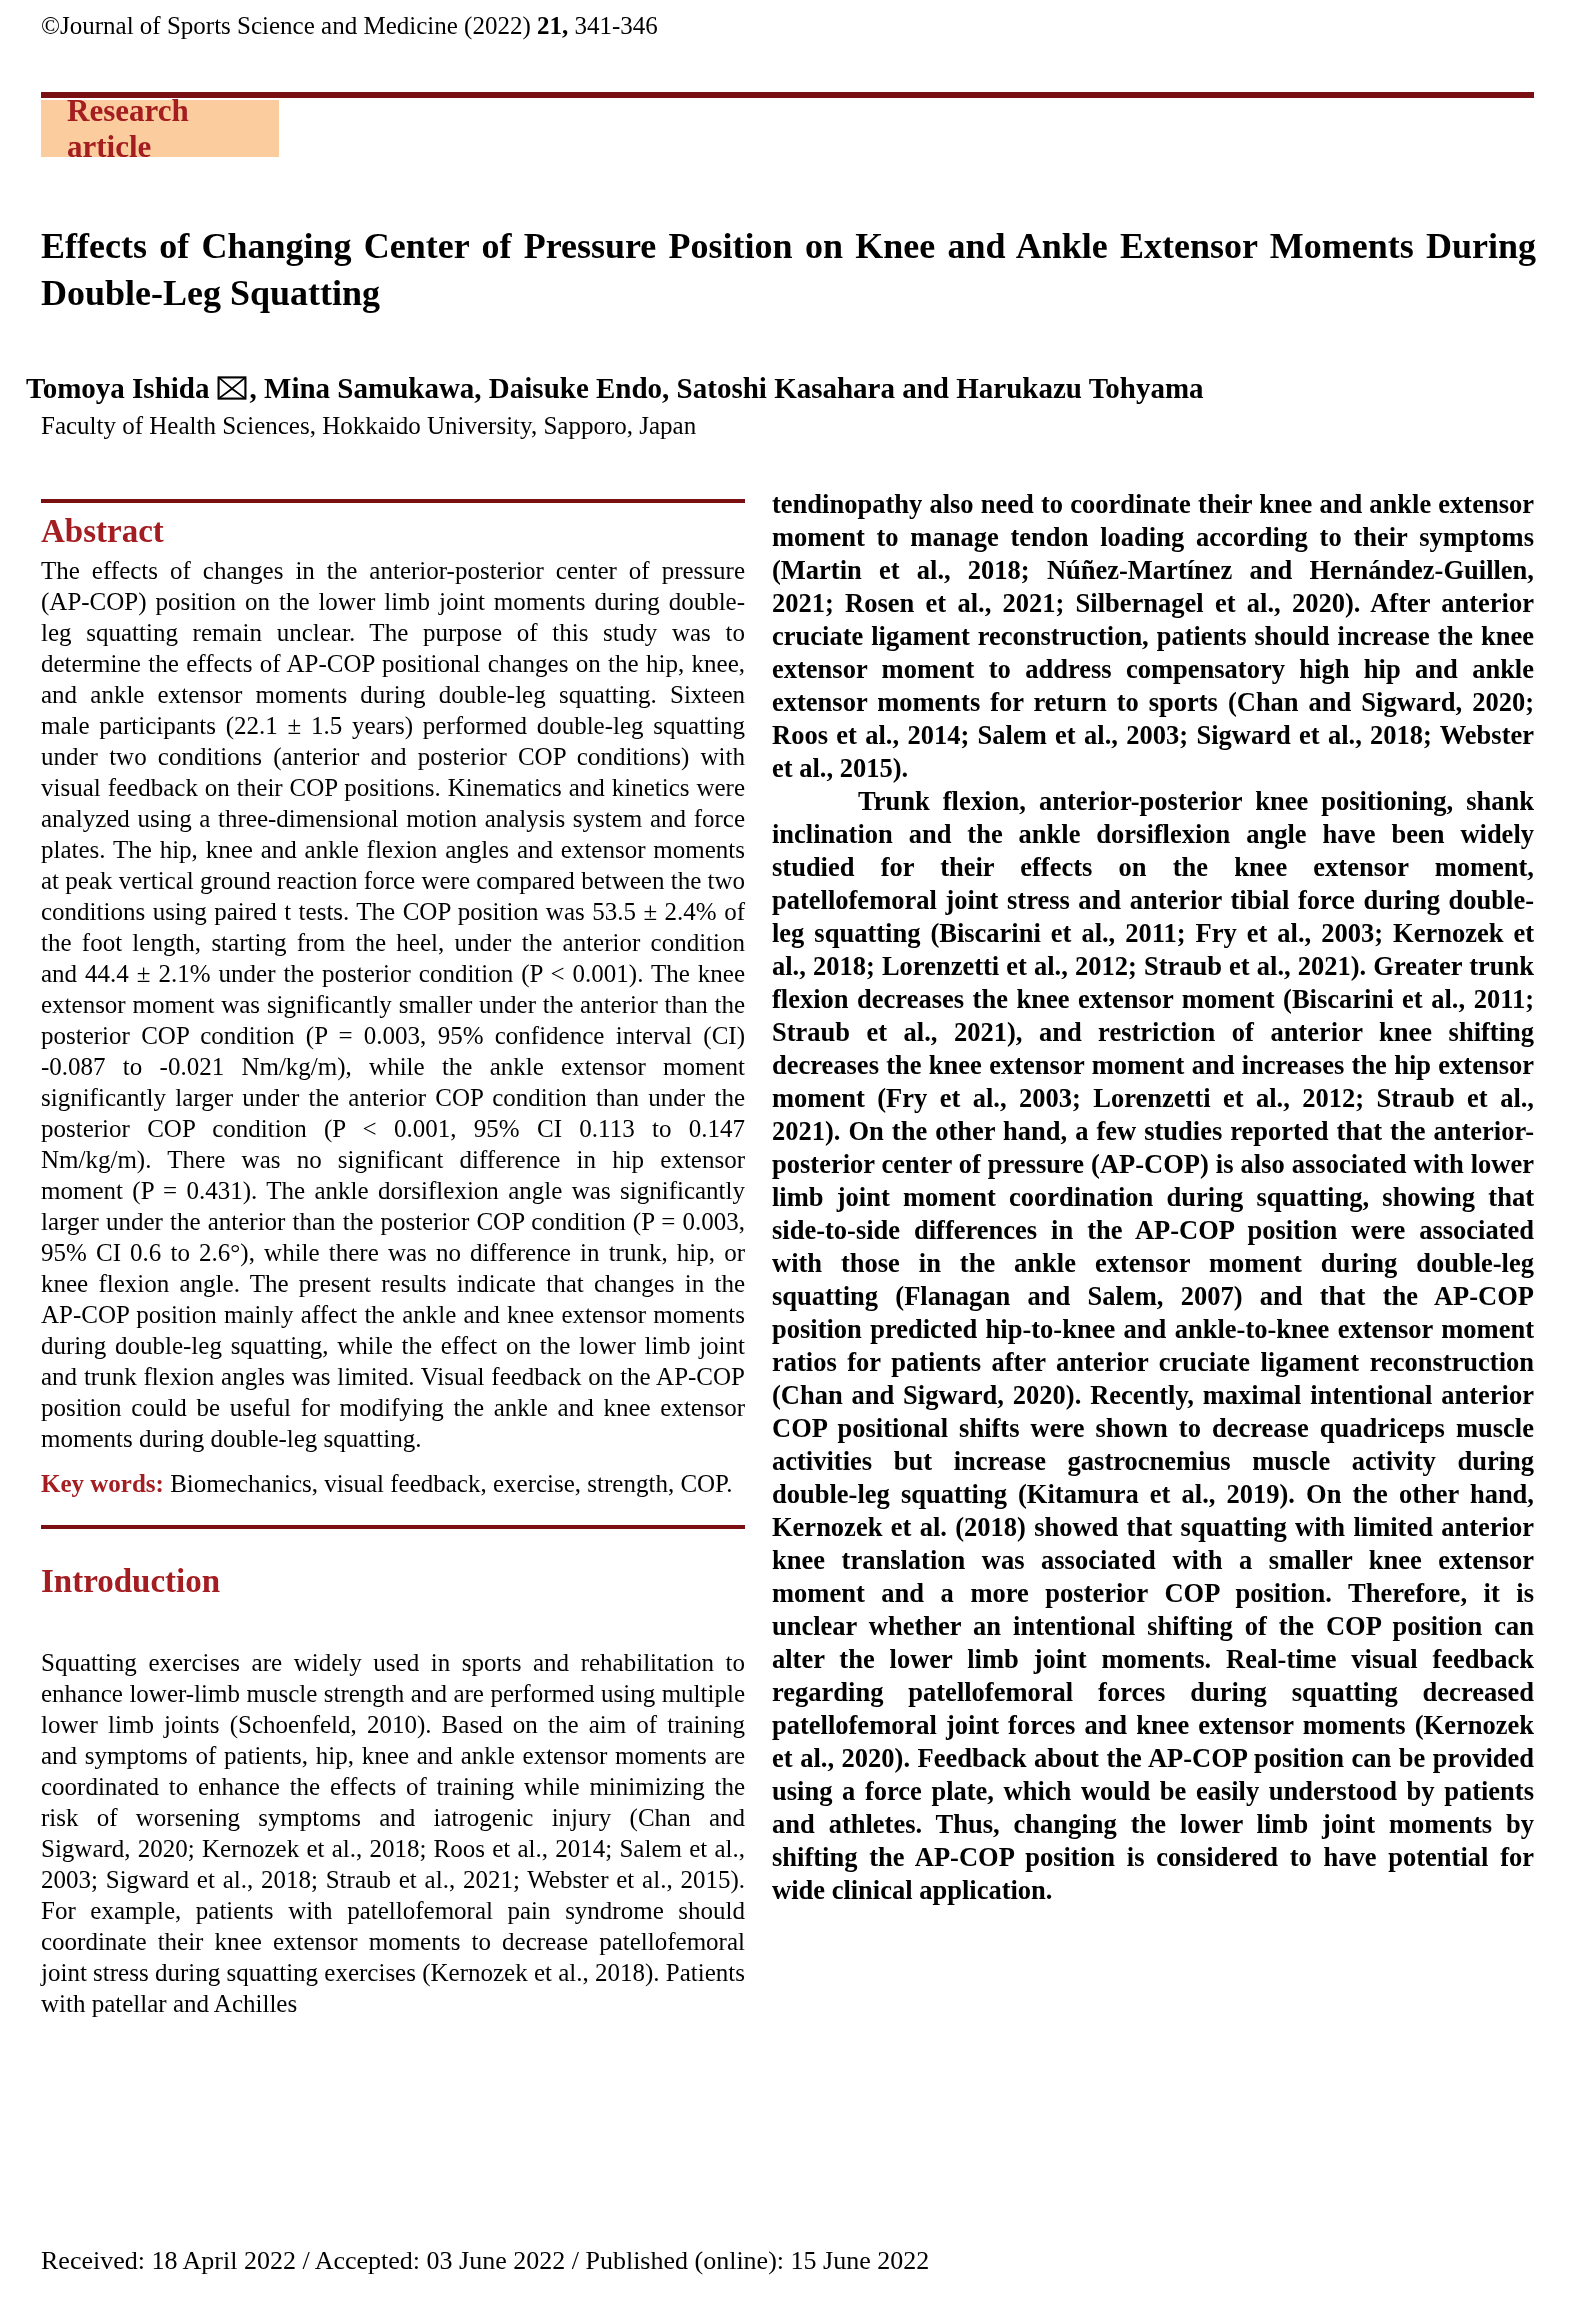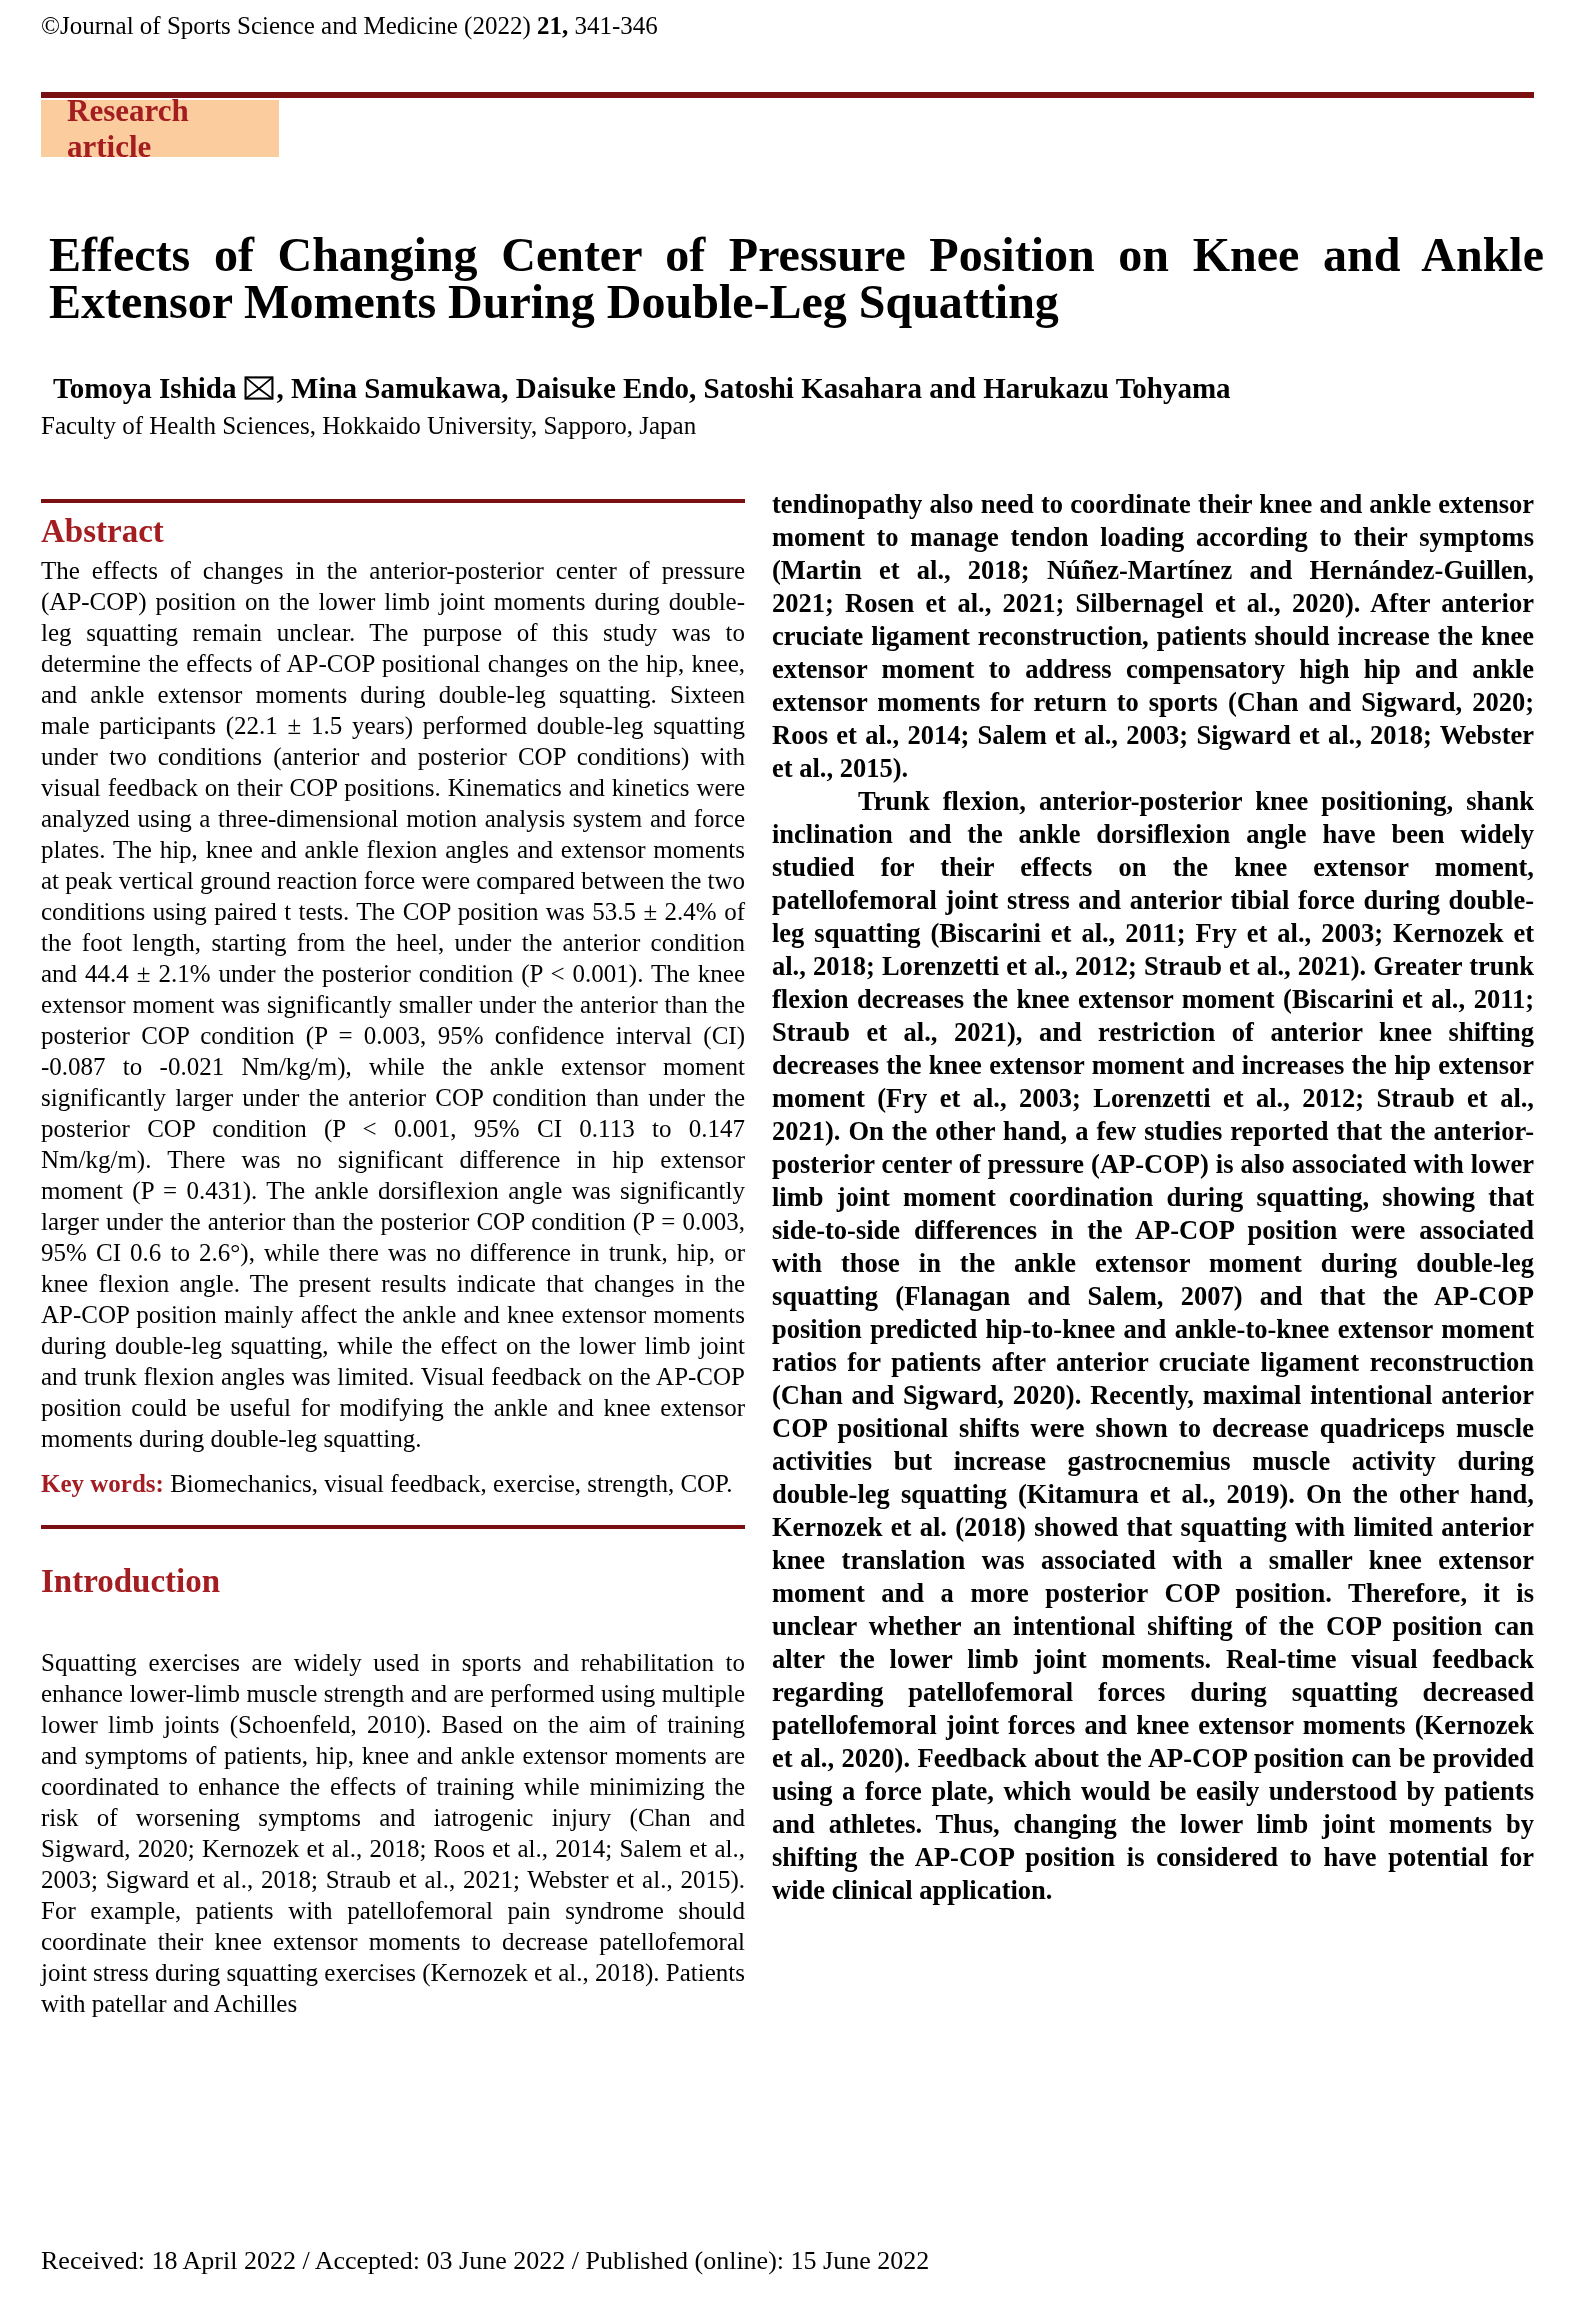--- a/index.html
+++ b/index.html
@@ -37,29 +37,29 @@
   }
   .badge-label{
     color:#a31d21;
     font-weight:bold;
     font-size:31px;
   }
   .title{
     position:absolute;
     left:41px; top:223px;
     width:1495px;
-    margin:8px;
-    font-size:48px;
+    margin:0;
+    font-size:36px;
     line-height:47px;
     font-weight:bold;
     text-align:justify;
   }
   .authors{
     position:absolute;
-    left:53px; top:372px;
+    left:26px; top:372px;
     width:1495px;
     font-size:29px;
     font-weight:bold;
     white-space:nowrap;
   }
   .envelope{display:inline-block;margin:0 2.9px 0 7.2px;}
   .envelope svg{vertical-align:-2.1px;}
   .affiliation{
     position:absolute;
     left:41px; top:412px;

